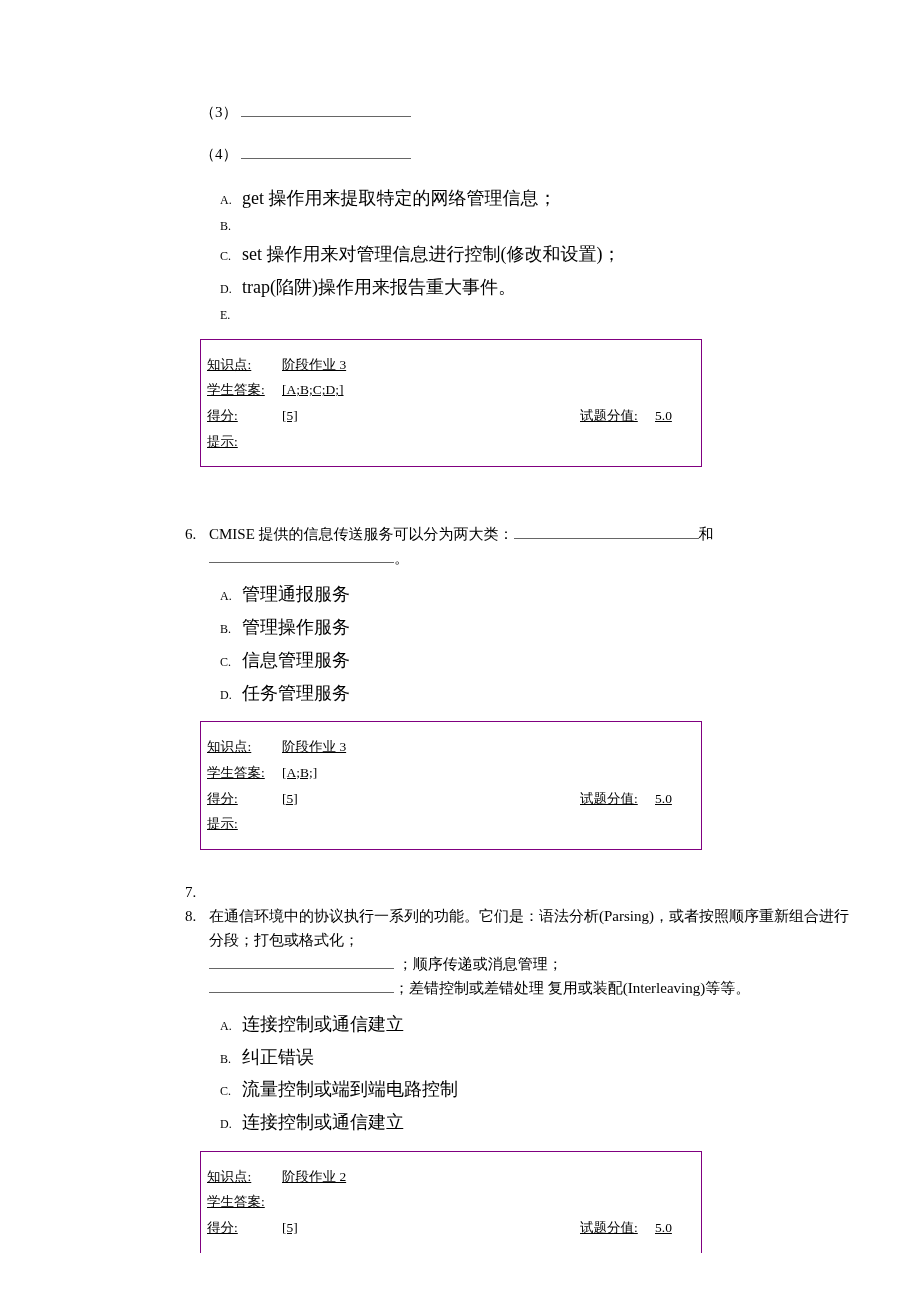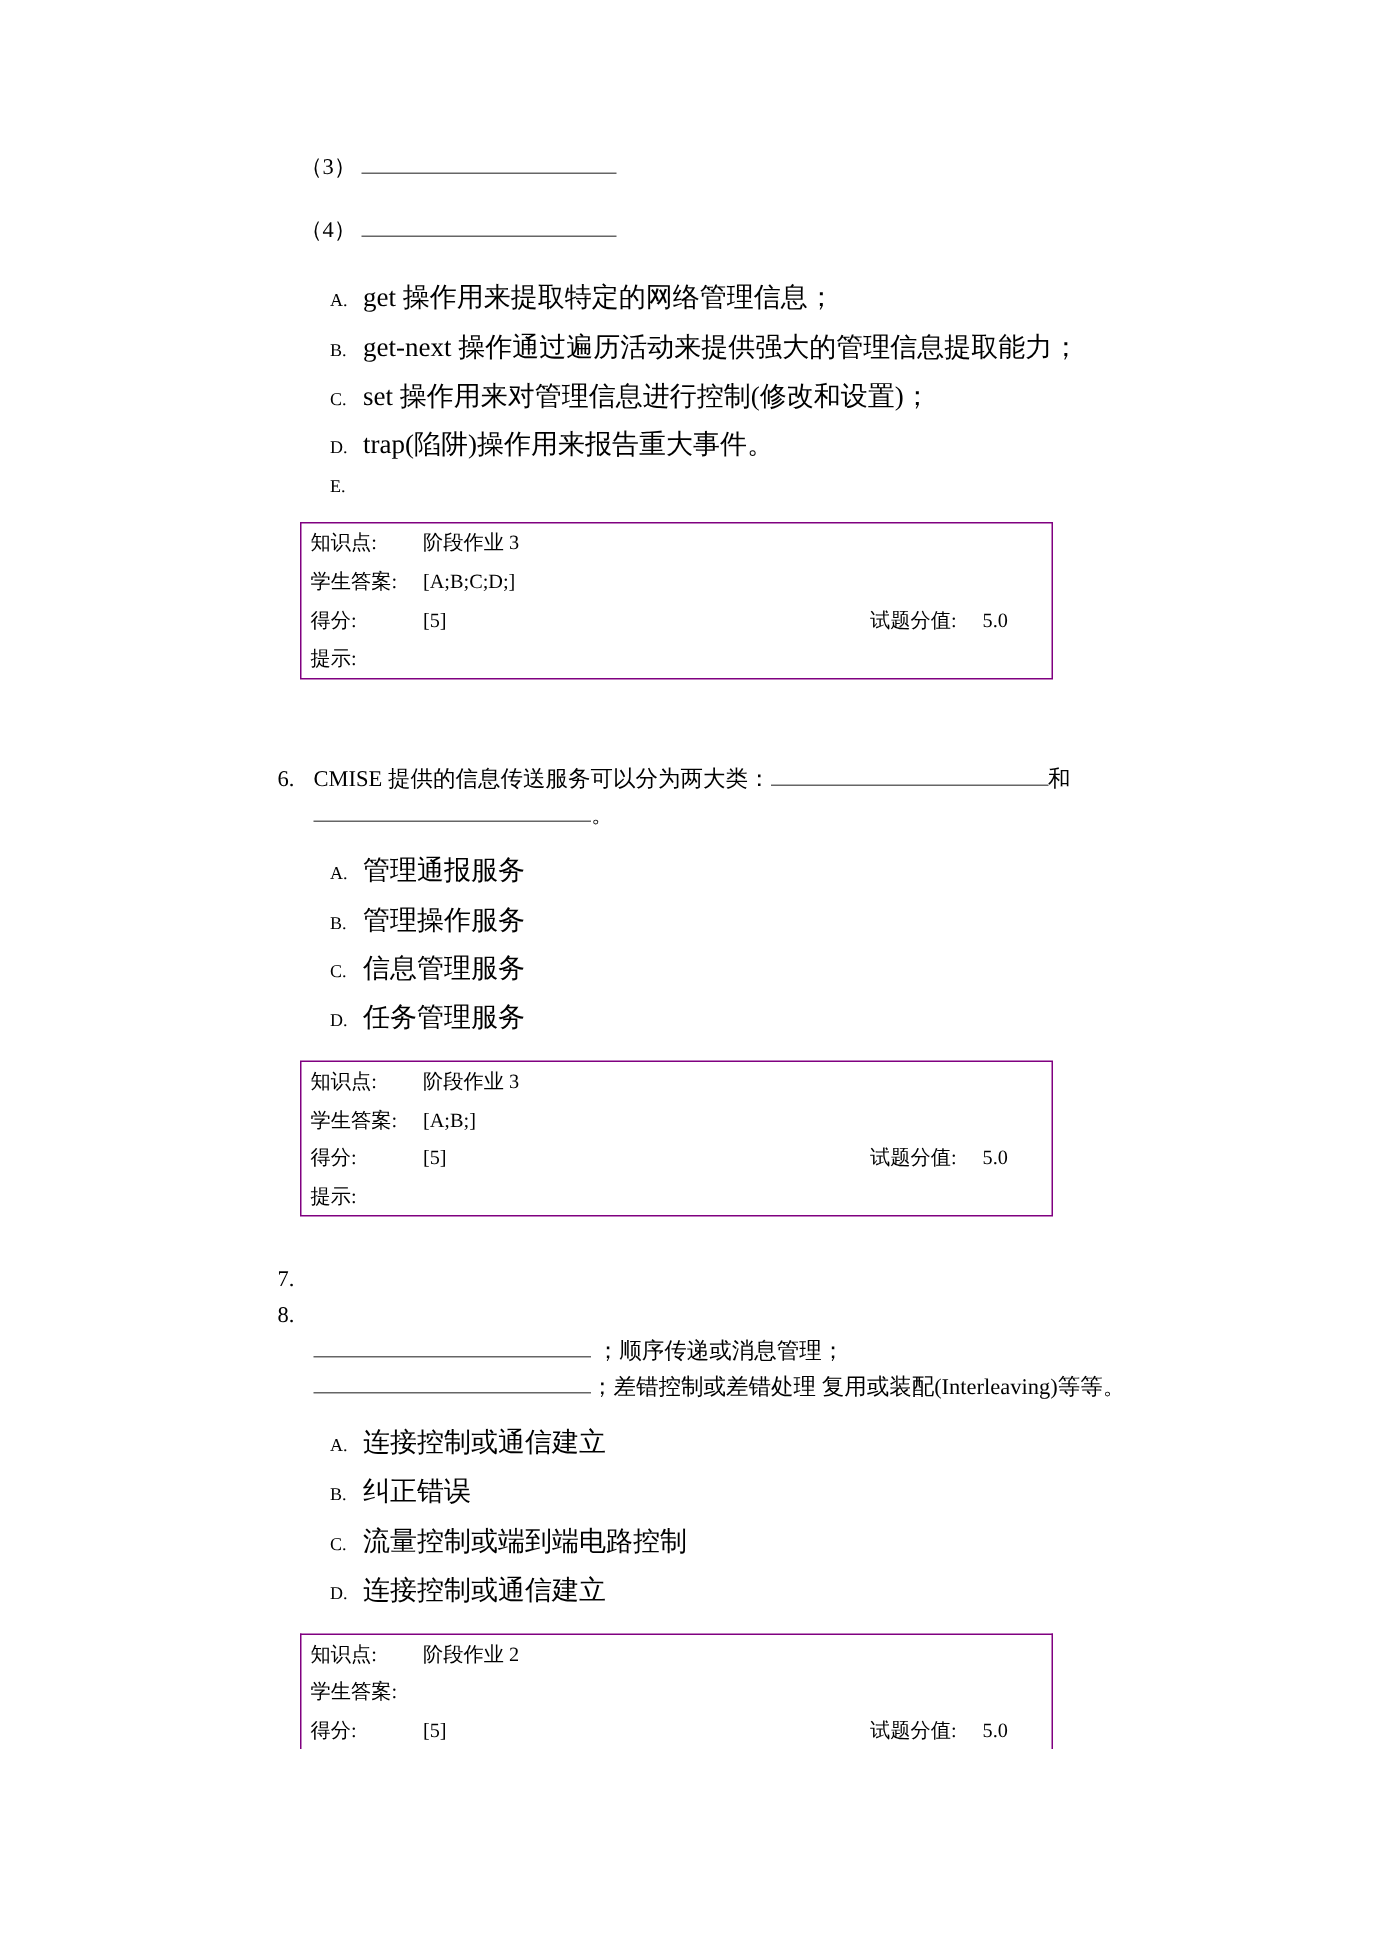--- a/index.html
+++ b/index.html
@@ -43,21 +43,22 @@
     flex-shrink: 0;
   }
   .opt-text {
     font-size: 18px;
   }
   .answer-box {
     border: 1px solid #800080;
     margin: 14px 0 0 130px;
     width: 500px;
     font-size: 13.5px;
-    padding: 0 0;
+    padding: 12px 0;
+    text-decoration: underline;
   }
   .answer-box .row {
     display: flex;
     padding: 2px 6px;
   }
   .ab-label {
     width: 75px;
     flex-shrink: 0;
   }
   .ab-val {
@@ -98,21 +99,20 @@
     <span>（4）</span>
     <span class="blank"></span>
   </div>
   <div class="options">
     <div class="opt">
         <span class="opt-letter">A.</span>
         <span class="opt-text">get 操作用来提取特定的网络管理信息；</span>
       </div>
     <div class="opt">
         <span class="opt-letter">B.</span>
-        <span class="opt-text">get-next 操作通过遍历活动来提供强大的管理信息提取能力；</span>
       </div>
     <div class="opt">
         <span class="opt-letter">C.</span>
         <span class="opt-text">set 操作用来对管理信息进行控制(修改和设置)；</span>
       </div>
     <div class="opt">
         <span class="opt-letter">D.</span>
         <span class="opt-text">trap(陷阱)操作用来报告重大事件。</span>
       </div>
     <div class="opt">
@@ -191,21 +191,21 @@
 
 <div class="q-head" style="margin-top:15px">
   <div class="q-num-col">7.</div>
   <div class="q-text"></div>
 </div>
 
 <div class="q-block" style="margin-top:0">
   <div class="q-head">
     <div class="q-num-col">8.</div>
     <div class="q-text">
-      <br>
+      <span>在通信环境中的协议执行一系列的功能。它们是：语法分析(Parsing)，或者按照顺序重新组合进行分段；打包或格式化；</span><br>
       <span class="blank" style="min-width:185px"></span><span> ；顺序传递或消息管理；</span><br>
       <span class="blank" style="min-width:185px"></span><span>；差错控制或差错处理 复用或装配(Interleaving)等等。</span>
     </div>
   </div>
   <div class="options">
     <div class="opt">
         <span class="opt-letter">A.</span>
         <span class="opt-text">连接控制或通信建立</span>
       </div>
     <div class="opt">

